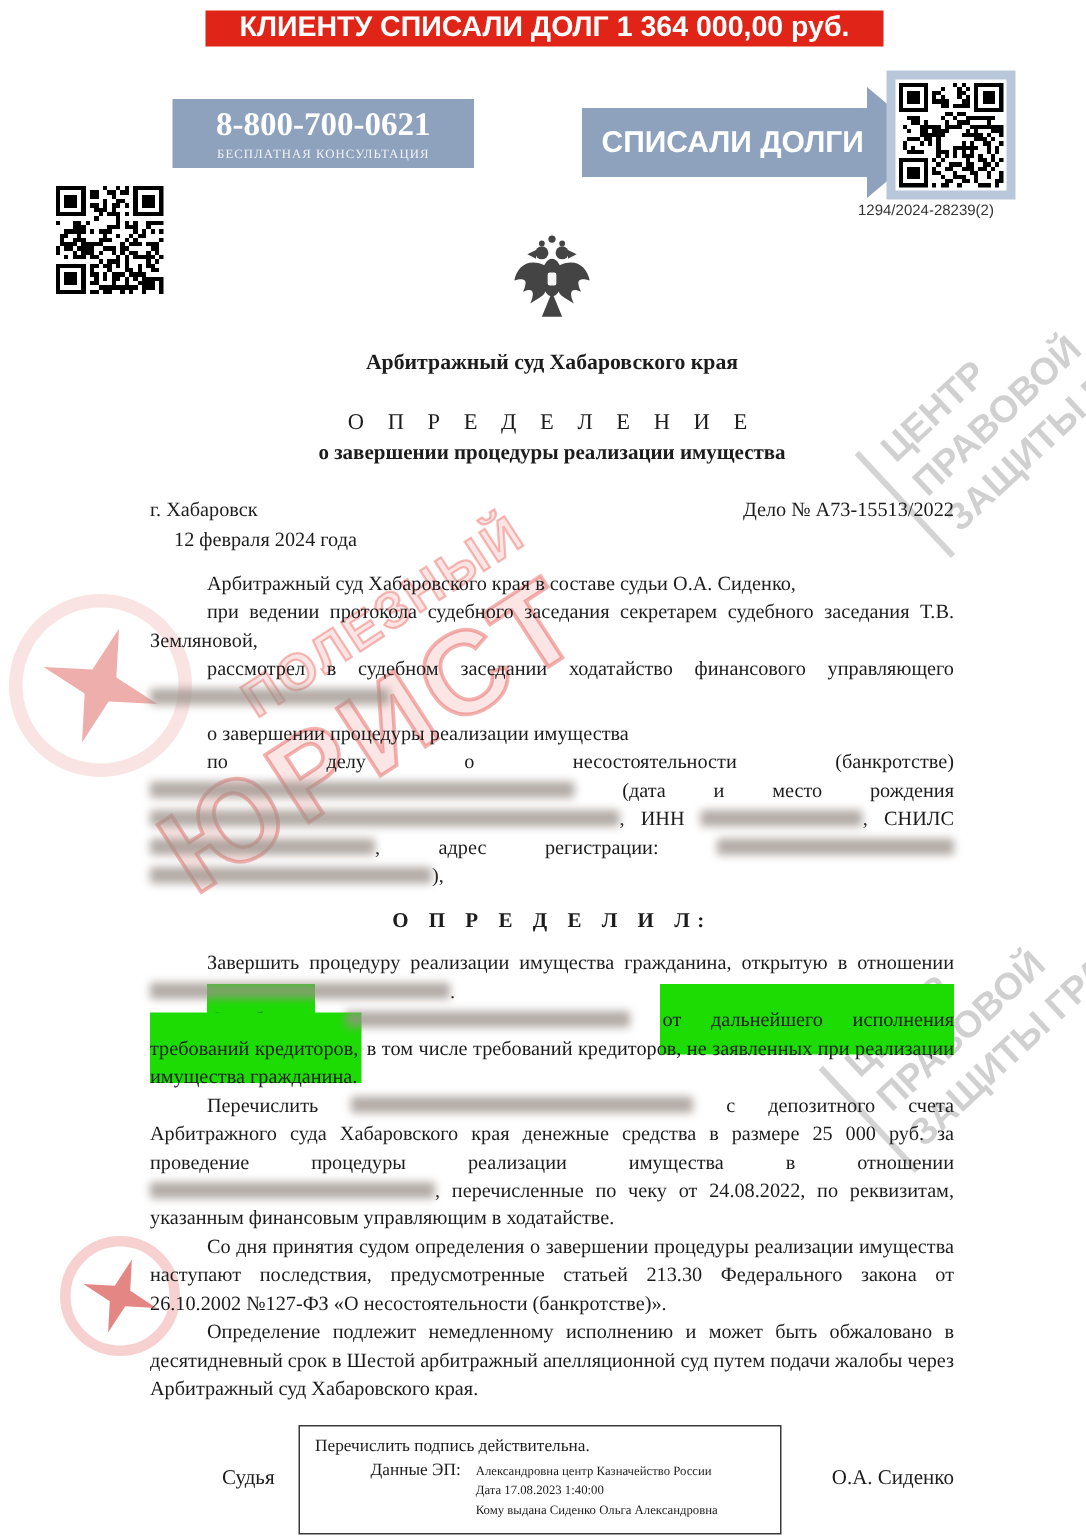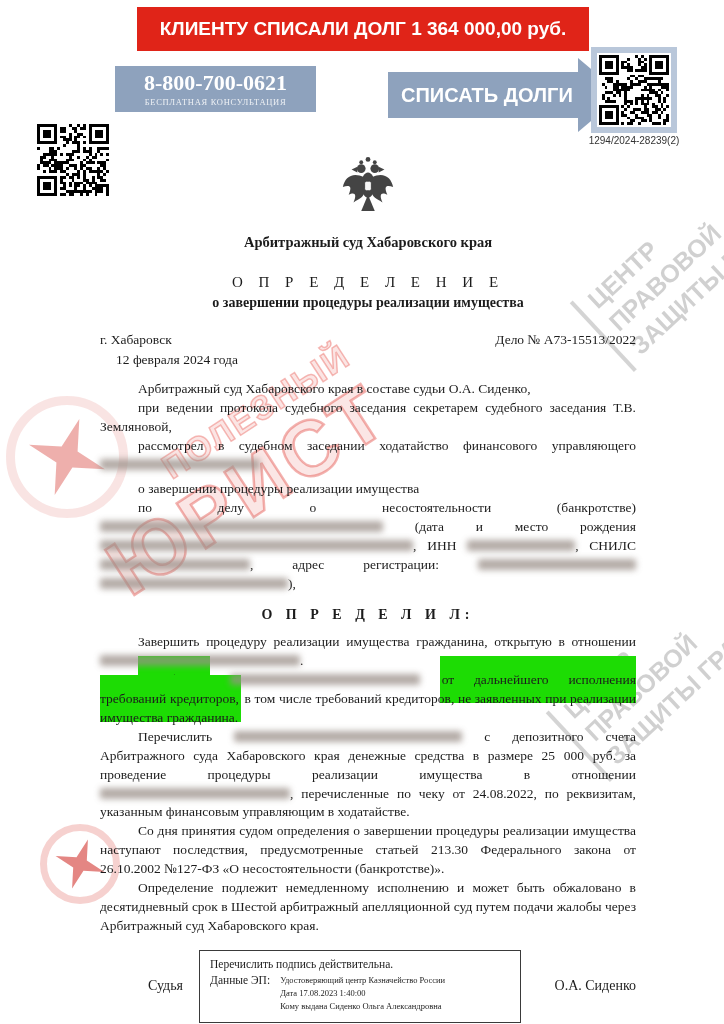--- a/index.html
+++ b/index.html
@@ -1,38 +1,38 @@
 <!DOCTYPE html>
 <html style="--red: #e02418; --blue: #8ea2bd; --qrframe: #b9c7da; --green: #1ddc04;"><head>
 <meta charset="utf-8">
 <style>
   html,body{margin:0;padding:0;background:#fff;}
   .page{position:relative;width:724px;height:1024px;background:#ffffff;overflow:hidden;
         font-family:"Liberation Serif","DejaVu Serif",serif;color:#1c1c1c;}
 
   
   .promo{position:absolute;z-index:3;}
-  .banner{left:137px;top:7px;width:452px;height:44px;background:var(--red);
+  .banner{left:137px;top:7px;width:452px;height:24px;background:var(--red);
           display:flex;align-items:center;justify-content:center;color:#fff;
           font-family:"Liberation Sans",sans-serif;font-weight:bold;font-size:19px;}
   .phone-box{left:115px;top:66px;width:201px;height:46px;background:var(--blue);
           display:flex;flex-direction:column;align-items:center;justify-content:center;
           font-family:Liberation Serif, serif;color:#fff;}
   .phone{font-size:22px;font-weight:bold;line-height:1;}
   .phone-cap{font-size:8.5px;letter-spacing:.7px;color:rgba(255,255,255,.85);margin-top:3px;}
   .cta{left:388px;top:58px;height:74px;display:flex;align-items:center;}
   .cta-body{width:177px;height:46px;background:var(--blue);display:flex;align-items:center;
           padding-left:13px;}
   .cta-label{color:#fff;font-family:"Liberation Sans",sans-serif;font-weight:bold;font-size:20px;}
   .cta-tip{width:0;height:0;border-top:37px solid transparent;border-bottom:37px solid transparent;
           border-left:44px solid var(--blue);}
   .qr-frame{left:591px;top:47px;width:86px;height:86px;background:var(--qrframe);
           display:flex;align-items:center;justify-content:center;}
   .qr-white{background:#fff;padding:2px;line-height:0;}
-  .stamp-num{left:572px;top:135px;width:124px;text-align:center;
+  .stamp-num{left:572px;top:135px;width:124px;
           font-family:"Liberation Sans",sans-serif;font-size:10px;color:#333;}
   .qr-left{left:37px;top:124px;line-height:0;}
 
   
   .wm{position:absolute;z-index:1;pointer-events:none;}
   .wm-ring{border-radius:50%;box-sizing:border-box;display:flex;align-items:center;justify-content:center;}
   #emblem1{left:6px;top:396px;width:122px;height:122px;border:9px solid rgba(228,134,128,.22);}
   #emblem2{left:40px;top:824px;width:80px;height:80px;border:7px solid rgba(226,112,106,.32);}
   .wm-brand-top{left:148px;top:392px;transform:rotate(-33deg);
           font-family:"Liberation Sans",sans-serif;font-weight:bold;font-size:34px;letter-spacing:2px;
@@ -61,21 +61,21 @@
   .res-heading{text-align:center;font-weight:bold;font-size:14px;letter-spacing:5px;margin:11px 0 9px;text-indent:0;}
   .hl{background:var(--green);padding:16px 2px;}
   .redacted{display:inline-block;height:11px;background:#9a8f88;opacity:.75;border-radius:2px;
           filter:blur(3px);margin-bottom:-1px;}
   .sig-row{display:flex;align-items:center;margin-top:14px;padding-left:48px;}
   .sig-label{font-size:14px;flex:none;}
   .sig-box{border:1.5px solid #3a3a3a;margin-left:16px;width:322px;flex:none;
           padding:7px 10px 9px;box-sizing:border-box;}
   .sig-valid{font-size:11.5px;}
   .sig-ep{display:flex;margin-top:4px;}
-  .sig-ep-label{font-size:11.5px;flex:none;}
+  .sig-ep-label{font-size:11.5px;flex:none;margin-left:37px;}
   .sig-details{margin-left:10px;font-size:8.5px;line-height:1.55;}
   .sig-name{margin-left:auto;font-size:14px;padding-right:0;}
 </style>
 </head>
 <body>
 
 <div class="page">
 
   <div class="wm wm-ring" id="emblem1">
     <svg width="84" height="84" viewBox="0 0 80 80">
@@ -100,21 +100,21 @@
     <div>ЗАЩИТЫ ГРАЖДАН</div>
   </div>
 
   <div class="promo banner">КЛИЕНТУ СПИСАЛИ ДОЛГ 1 364 000,00 руб.</div>
   <div class="promo phone-box">
     <div class="phone">8-800-700-0621</div>
     <div class="phone-cap">БЕСПЛАТНАЯ КОНСУЛЬТАЦИЯ</div>
   </div>
   <div class="promo cta">
     <div class="cta-body">
-      <span class="cta-label">СПИСАТЬ ДОЛГИ</span>
+      <span class="cta-label">СПИСАЛИ ДОЛГИ</span>
     </div>
     <div class="cta-tip"></div>
   </div>
   <div class="promo qr-frame">
     <div class="qr-white"><svg class="qr" width="70" height="70" viewBox="0 0 25 25" shape-rendering="crispEdges">
           <rect x="0" y="0" width="1" height="1" fill="#000"></rect>
           <rect x="1" y="0" width="1" height="1" fill="#000"></rect>
           <rect x="2" y="0" width="1" height="1" fill="#000"></rect>
           <rect x="3" y="0" width="1" height="1" fill="#000"></rect>
           <rect x="4" y="0" width="1" height="1" fill="#000"></rect>
@@ -769,21 +769,21 @@
         <p class="para"><span>Определение подлежит немедленному исполнению и может быть обжаловано в десятидневный срок в Шестой арбитражный апелляционной суд путем подачи жалобы через Арбитражный суд Хабаровского края.</span></p>
       </div>
 
     <div class="sig-row">
       <span class="sig-label">Судья</span>
       <div class="sig-box">
         <div class="sig-valid">Перечислить подпись действительна.</div>
         <div class="sig-ep">
           <span class="sig-ep-label">Данные ЭП:</span>
           <div class="sig-details">
-            <div>Удостоверяющий центр Казначейство России</div>
+            <div>Александровна центр Казначейство России</div>
             <div>Дата 17.08.2023 1:40:00</div>
             <div>Кому выдана Сиденко Ольга Александровна</div>
           </div>
         </div>
       </div>
       <span class="sig-name">О.А. Сиденко</span>
     </div>
   </div>
 </div>
 

